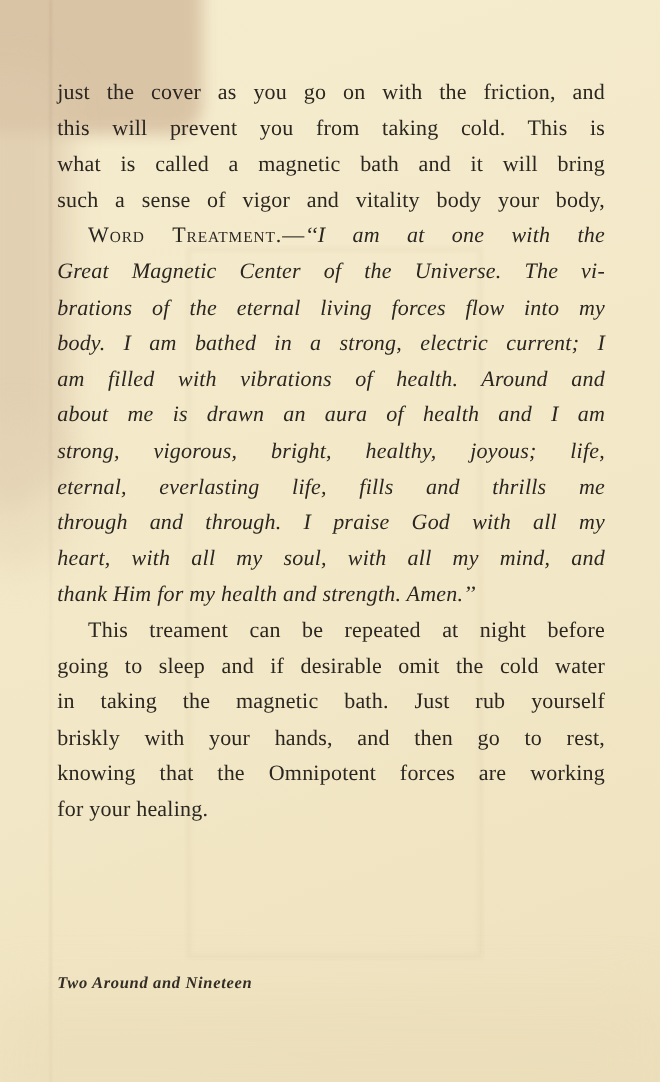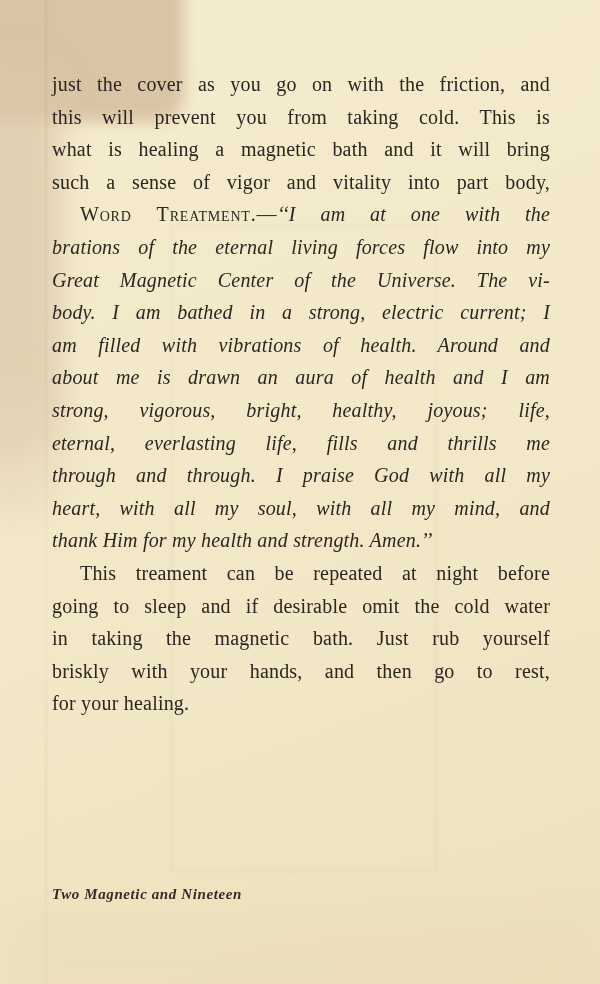--- a/index.html
+++ b/index.html
@@ -117,43 +117,44 @@
   <div class="stain-fade"></div>
   <div class="crease-line"></div>
   <div class="showthrough-box"></div>
   <div class="bottom-shade"></div>
 
   <div class="text-column">
 
     <div>
       <div class="line">just the cover as you go on with the friction, and</div>
       <div class="line">this will prevent you from taking cold.  This is</div>
-      <div class="line">what is healing a magnetic bath and it will bring</div>
-      <div class="line">such a sense of vigor and vitality into part body,</div>
+      <div class="line">what is called a magnetic bath and it will bring</div>
+      <div class="line">such a sense of vigor and vitality body your body,</div>
     </div>
 
     <div>
       <div class="line indent italic-line"><span class="smallcaps-lead">Word Treatment.—</span><span>‘‘I am at one with the</span></div>
+      <div class="line italic-line">Great Magnetic Center of the Universe.  The vi-</div>
       <div class="line italic-line">brations of the eternal living forces flow into my</div>
-      <div class="line italic-line">Great Magnetic Center of the Universe.  The vi-</div>
       <div class="line italic-line">body.  I am bathed in a strong, electric current; I</div>
       <div class="line italic-line">am filled with vibrations of health.  Around and</div>
       <div class="line italic-line">about me is drawn an aura of health and I am</div>
       <div class="line italic-line">strong, vigorous, bright, healthy, joyous; life,</div>
       <div class="line italic-line">eternal, everlasting life, fills and thrills me</div>
       <div class="line italic-line">through and through.  I praise God with all my</div>
       <div class="line italic-line">heart, with all my soul, with all my mind, and</div>
       <div class="line italic-line last">thank Him for my health and strength.  Amen.’’</div>
     </div>
 
     <div class="para-gap">
       <div class="line indent">This treament can be repeated at night before</div>
       <div class="line">going to sleep and if desirable omit the cold water</div>
       <div class="line">in taking the magnetic bath.  Just rub yourself</div>
       <div class="line">briskly with your hands, and then go to rest,</div>
+      <div class="line">knowing that the Omnipotent forces are working</div>
       <div class="line last">for your healing.</div>
     </div>
 
   </div>
 
-  <div class="page-footer">Two Magnetic and Nineteen</div>
+  <div class="page-footer">Two Around and Nineteen</div>
 
 </div>
 
 </body></html>

